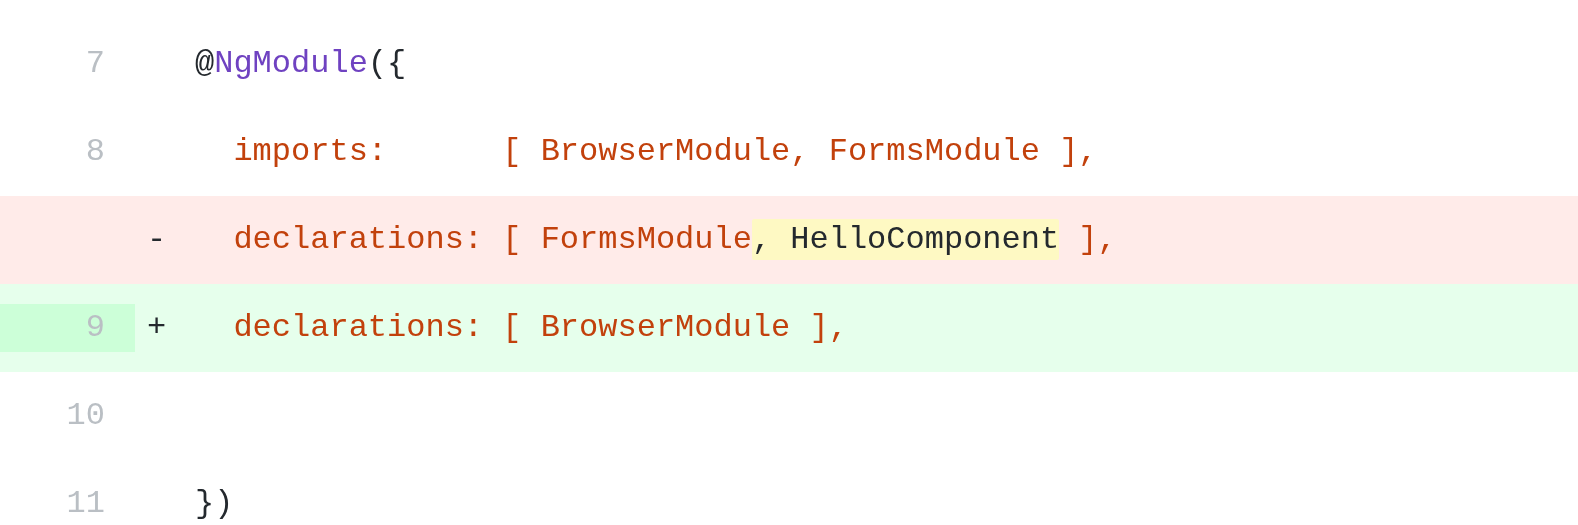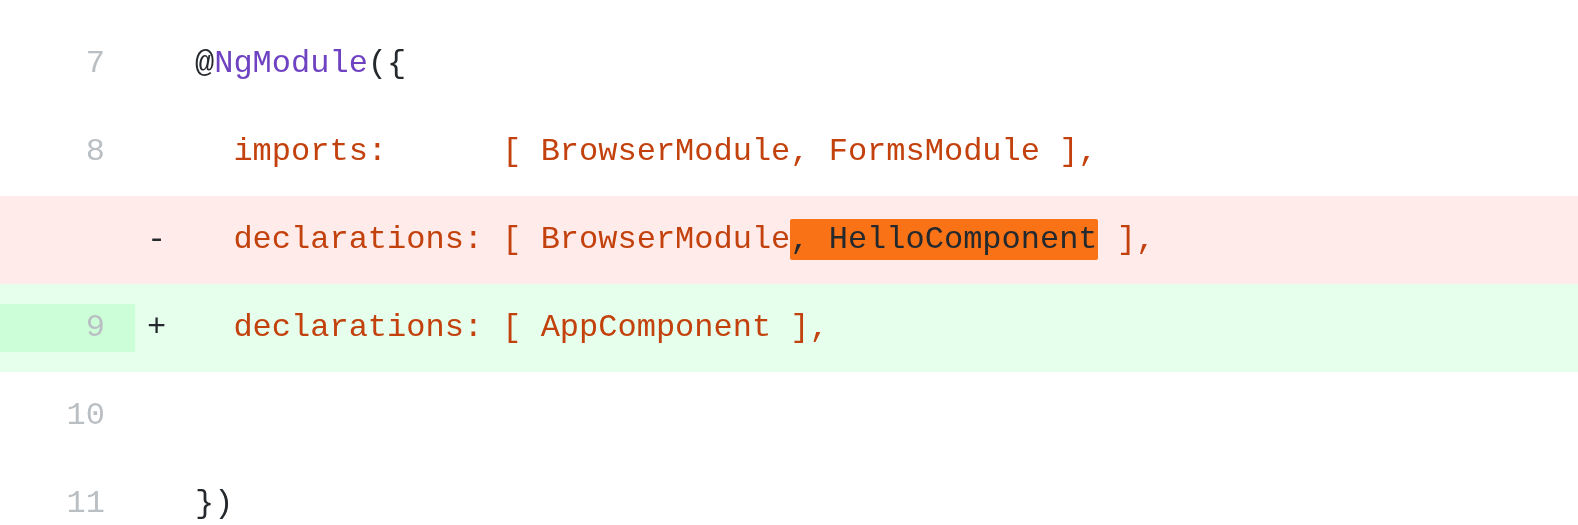--- a/index.html
+++ b/index.html
@@ -51,21 +51,21 @@
     .line-deleted .line-number {
       background-color: #ffffff;
     }
     .line-added {
       background-color: #e6ffec;
     }
     .line-added .line-number {
       background-color: #ccffd8;
     }
     .highlight-removed {
-      background-color: #f97316;
+      background-color: #fef9c3;
       border-radius: 2px;
       padding: 2px 0;
     }
     .token-decorator {
       color: #24292e;
     }
     .token-class {
       color: #6f42c1;
       margin-top: 28px;
     }
@@ -89,27 +89,27 @@
 
   <div class="diff-line">
     <div class="line-number">8</div>
     <div class="diff-marker"></div>
     <div class="code-content"><span class="token-default">  imports:      [ BrowserModule, FormsModule ],</span></div>
   </div>
 
   <div class="diff-line line-deleted">
     <div class="line-number"></div>
     <div class="diff-marker">-</div>
-    <div class="code-content"><span class="token-default">  declarations: [ BrowserModule</span><span class="highlight-removed">, HelloComponent</span><span class="token-default"> ],</span></div>
+    <div class="code-content"><span class="token-default">  declarations: [ FormsModule</span><span class="highlight-removed">, HelloComponent</span><span class="token-default"> ],</span></div>
   </div>
 
   <div class="diff-line line-added">
     <div class="line-number">9</div>
     <div class="diff-marker">+</div>
-    <div class="code-content"><span class="token-default">  declarations: [ AppComponent ],</span></div>
+    <div class="code-content"><span class="token-default">  declarations: [ BrowserModule ],</span></div>
   </div>
 
   <div class="diff-line">
     <div class="line-number">10</div>
     <div class="diff-marker"></div>
   </div>
 
   <div class="diff-line">
     <div class="line-number">11</div>
     <div class="diff-marker"></div>

